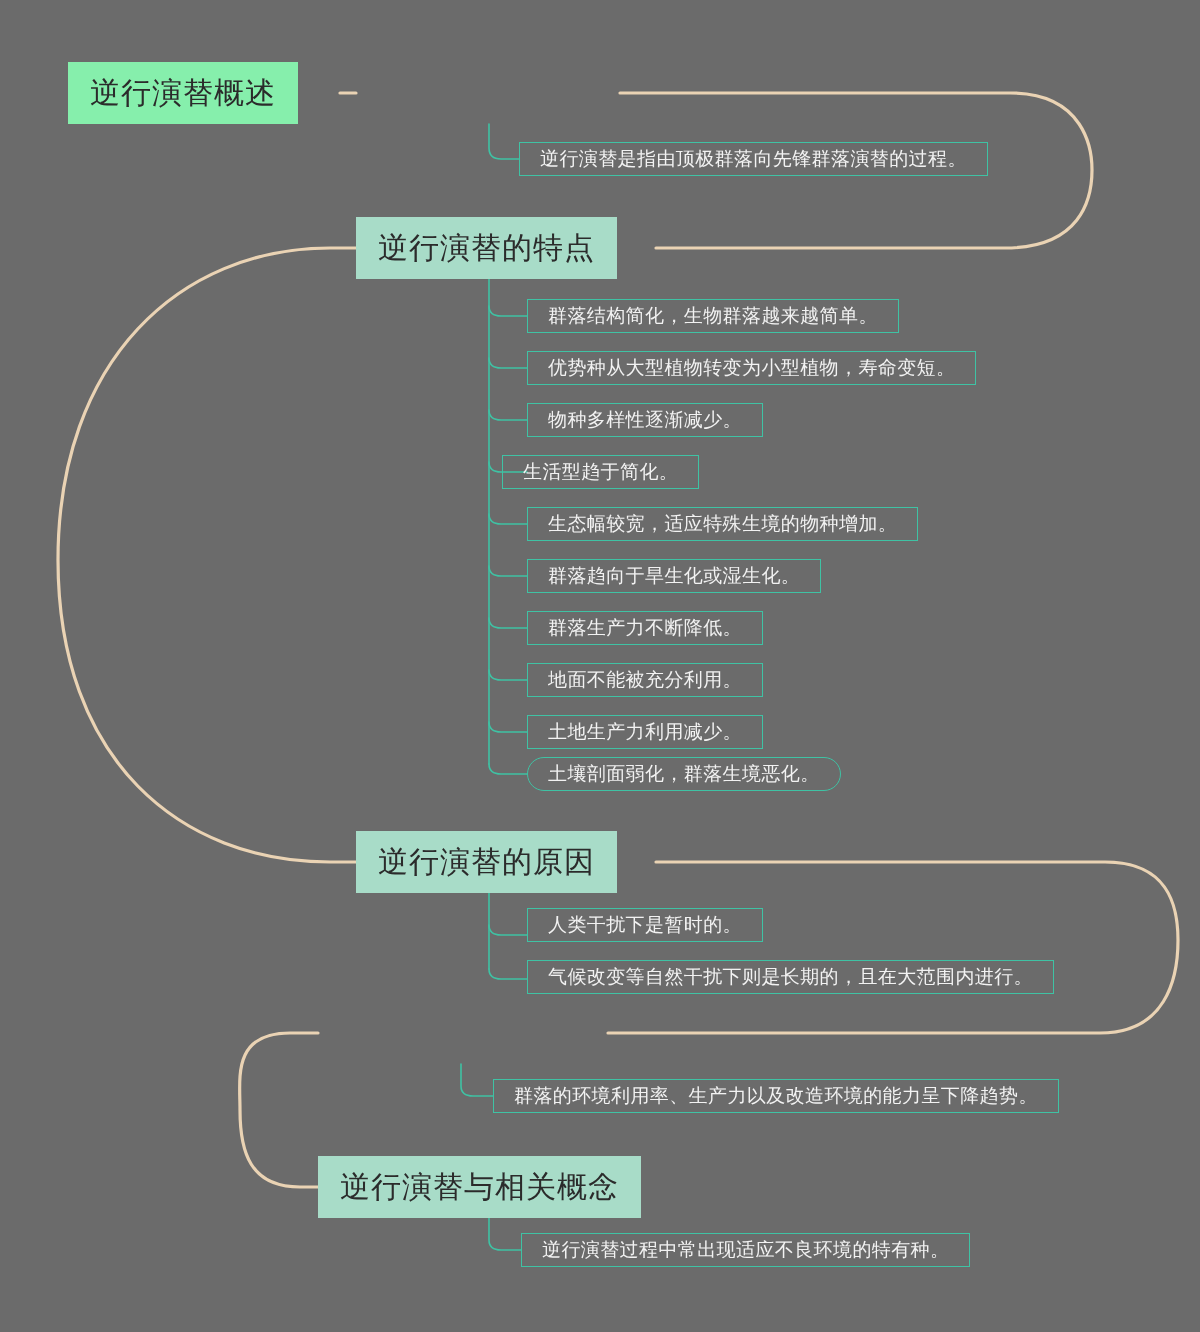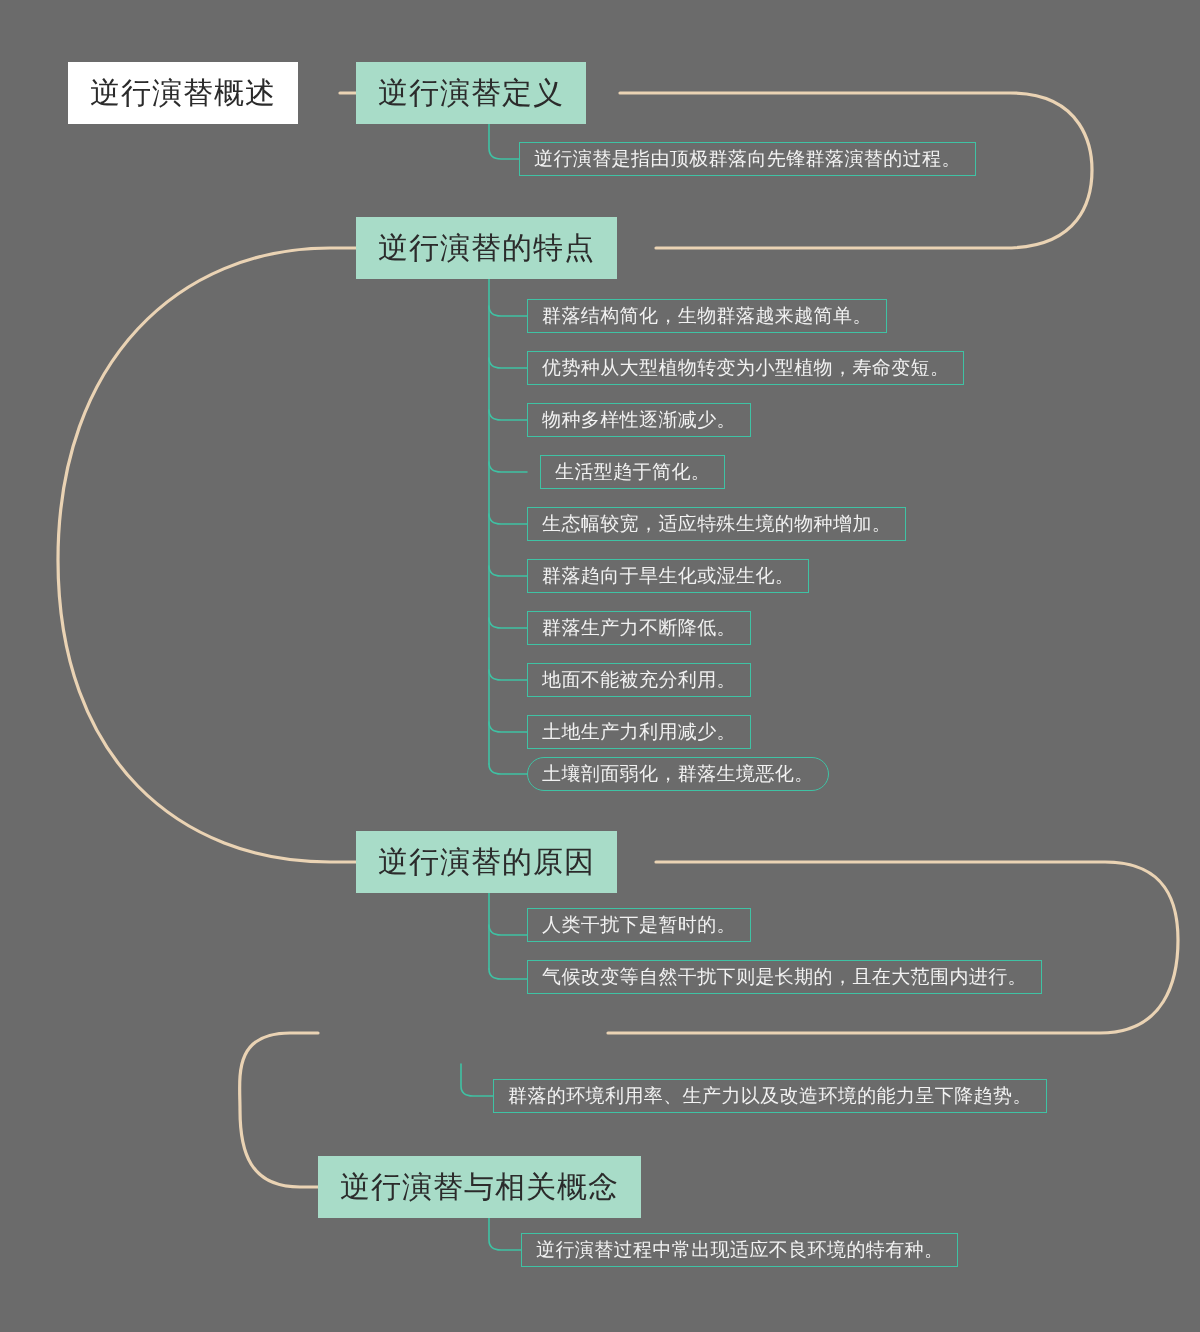--- a/index.html
+++ b/index.html
@@ -29,41 +29,41 @@
   }
   .node {
     position: absolute;
     box-sizing: border-box;
     z-index: 2;
     display: flex;
     align-items: center;
     white-space: nowrap;
   }
   .root-node {
-    background: #ffffff;
+    background: #86efac;
     color: #2b2b2b;
     font-size: 30px;
     padding: 0 22px;
     height: 62px;
     letter-spacing: 1px;
   }
   .branch-node {
     background: #a8dcc8;
     color: #2b2b2b;
     font-size: 30px;
     padding: 0 22px;
     height: 62px;
     letter-spacing: 1px;
   }
   .leaf-node {
     background: transparent;
     border: 1.6px solid #3fc2a4;
     color: #f2f2f2;
     font-size: 19px;
-    padding: 0 14px;
+    padding: 0 20px;
     height: 34px;
     letter-spacing: 0.4px;
   }
 </style>
 </head>
 <body>
 
 <div id="canvas">
 
   <svg id="wires" viewBox="0 0 1200 1332" xmlns="http://www.w3.org/2000/svg">
@@ -103,40 +103,37 @@
       <path d="M 461,1064 L 461,1086 C 461,1093 465,1096 473,1096 L 493,1096"></path>
 
       <path d="M 489,1218 L 489,1240 C 489,1247 493,1250 501,1250 L 521,1250"></path>
     </g>
   </svg>
 
   <div class="node root-node" style="left:68px; top:62px;">
     <span>逆行演替概述</span>
   </div>
 
-  <div class="node branch-node" style="left:356px; top:62px;">
-    <span>逆行演替定义</span>
-  </div>
   <div class="node leaf-node" style="left:519px; top:142px;">
     <span>逆行演替是指由顶极群落向先锋群落演替的过程。</span>
   </div>
 
   <div class="node branch-node" style="left:356px; top:217px;">
     <span>逆行演替的特点</span>
   </div>
   <div class="node leaf-node" style="left:527px; top:299px;">
     <span>群落结构简化，生物群落越来越简单。</span>
   </div>
   <div class="node leaf-node" style="left:527px; top:351px;">
     <span>优势种从大型植物转变为小型植物，寿命变短。</span>
   </div>
   <div class="node leaf-node" style="left:527px; top:403px;">
     <span>物种多样性逐渐减少。</span>
   </div>
-  <div class="node leaf-node" style="left:540px; top:455px;">
+  <div class="node leaf-node" style="left:502px; top:455px;">
     <span>生活型趋于简化。</span>
   </div>
   <div class="node leaf-node" style="left:527px; top:507px;">
     <span>生态幅较宽，适应特殊生境的物种增加。</span>
   </div>
   <div class="node leaf-node" style="left:527px; top:559px;">
     <span>群落趋向于旱生化或湿生化。</span>
   </div>
   <div class="node leaf-node" style="left:527px; top:611px;">
     <span>群落生产力不断降低。</span>

